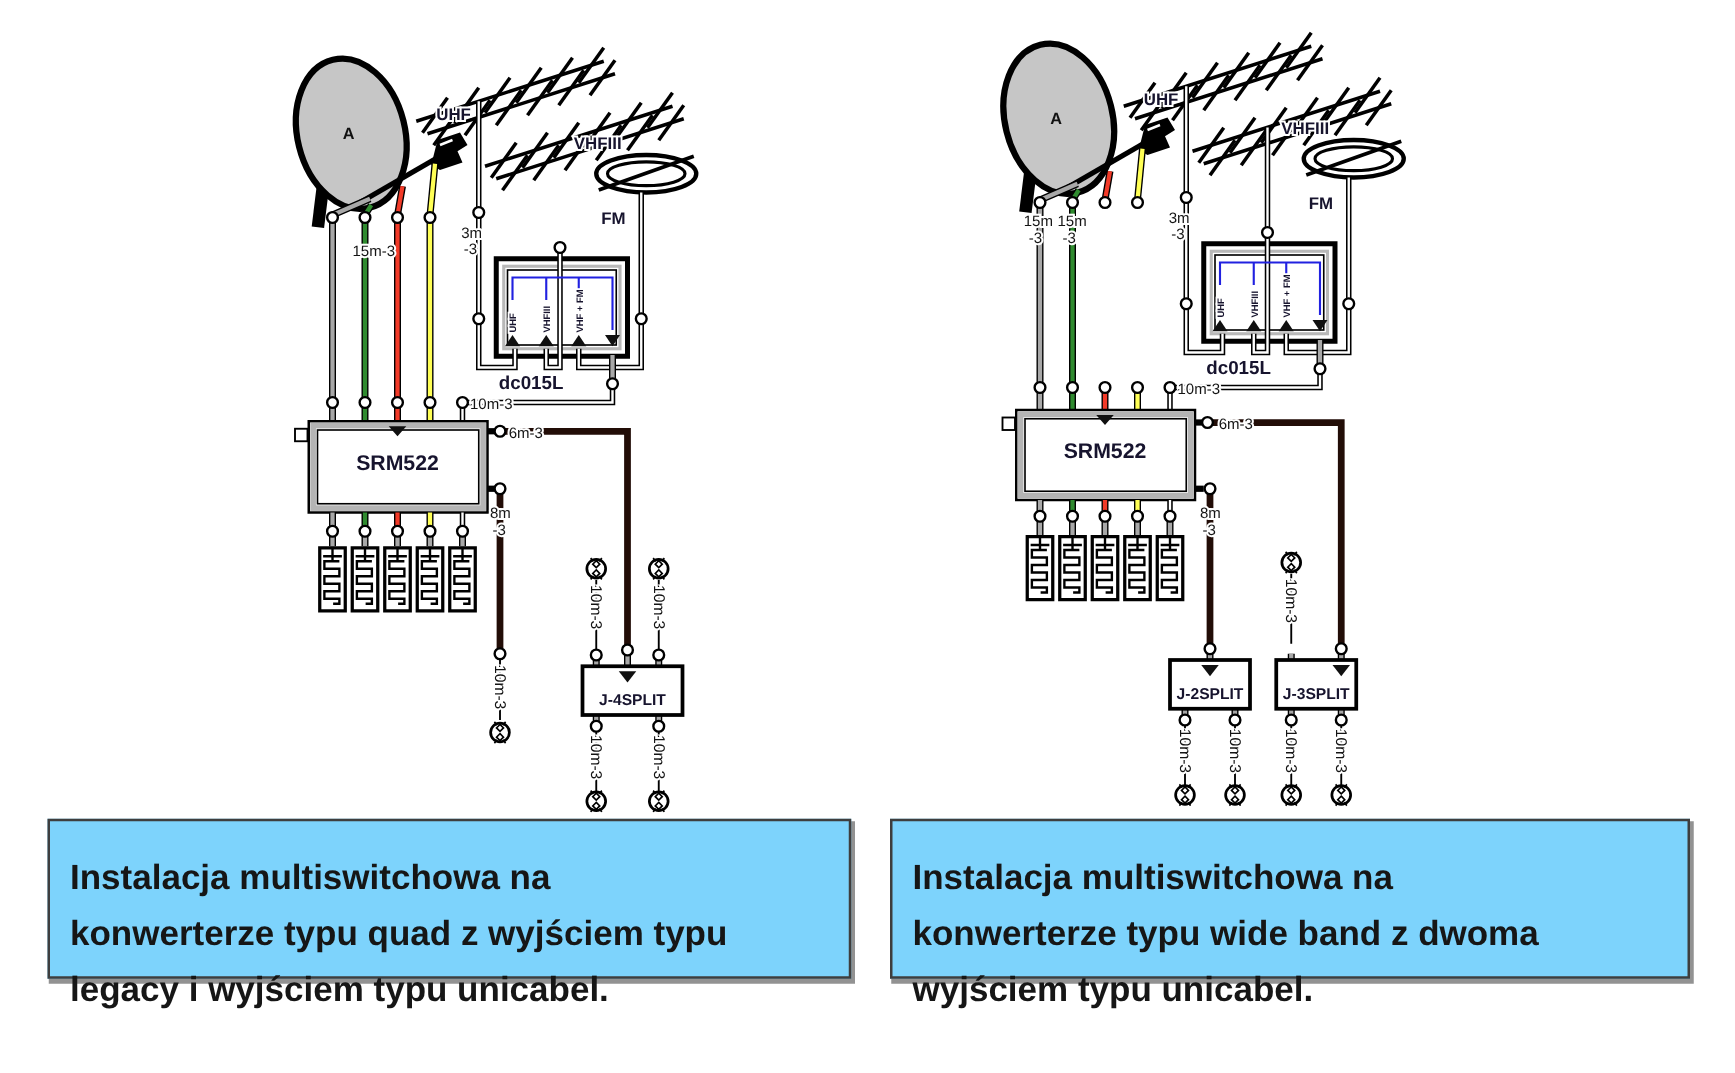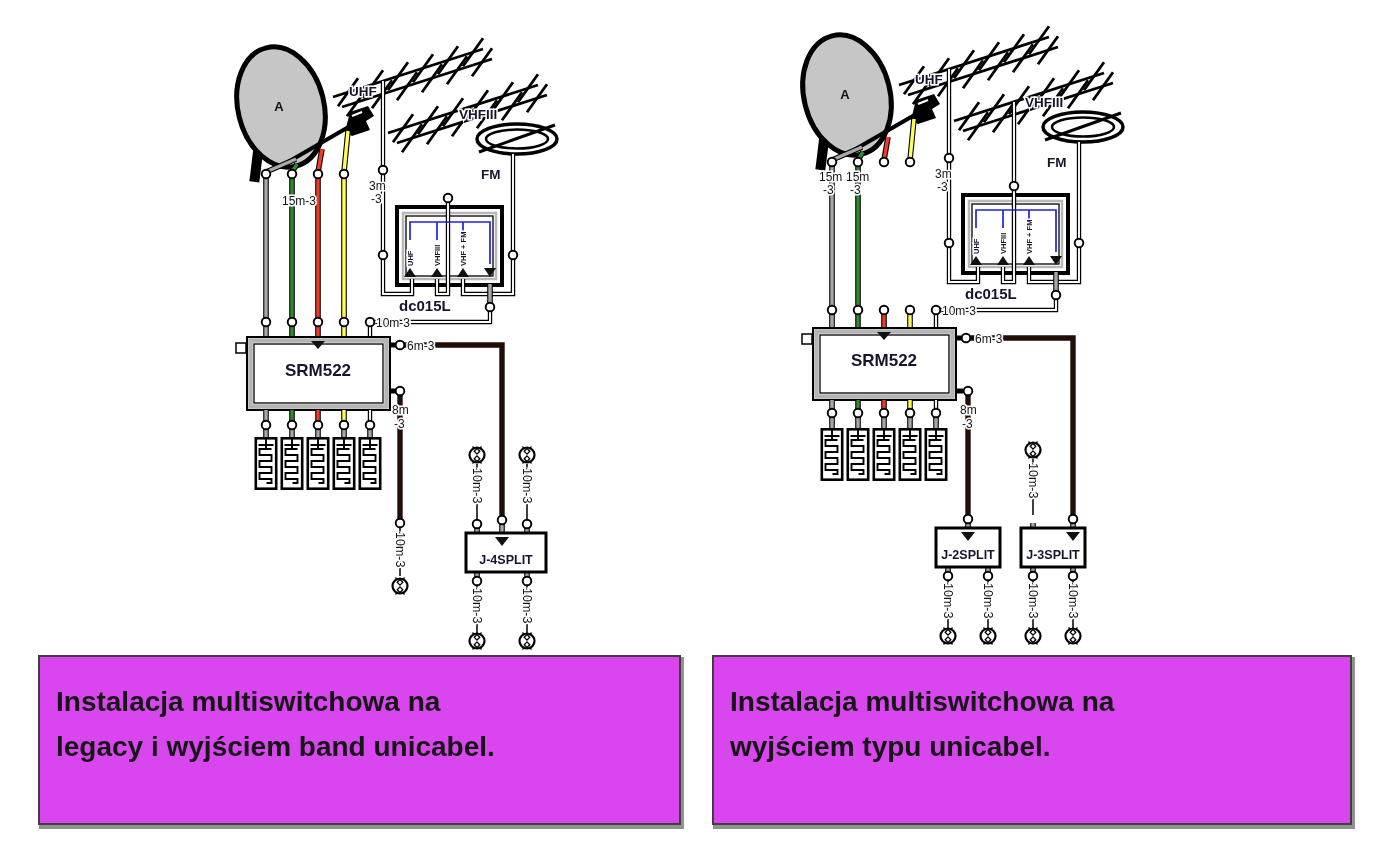--- a/index.html
+++ b/index.html
@@ -21,21 +21,21 @@
   .bus{stroke:var(--bus_blue);stroke-width:1.7;fill:none}
   .tri{fill:#101010;stroke:none}
 
   
   text{font-family:"Liberation Sans",sans-serif;}
   .lbl{font-size:12px;fill:#141414;stroke:#fff;stroke-width:3.2px;paint-order:stroke;}
   .lblv{font-size:12.5px;fill:#141414;stroke:#fff;stroke-width:3.2px;paint-order:stroke;}
   .comp{font-weight:bold;fill:var(--label_navy);stroke:#fff;stroke-width:3px;paint-order:stroke;}
 
   
-  .cap{position:absolute;top:655px;height:170px;background:#d946ef;border:2px solid #3e3e3e;
+  .cap{position:absolute;top:655px;height:128px;background:#7dd3fc;border:2px solid #3e3e3e;
        box-shadow:2px 3px 0 1px #929292;box-sizing:border-box;padding:22px 16px 0 16px;
        font-weight:bold;font-size:28px;line-height:45px;color:#161616;
        font-family:"Liberation Sans",sans-serif;}
   .cap-left{left:38px;width:643px;}
   .cap-right{left:712px;width:640px;}
 </style>
 </head>
 <body>
 
 <div id="stage">
@@ -469,19 +469,21 @@
     <use href="#node" transform="translate(936,413)"></use>
     <use href="#node" transform="translate(948,576)"></use>
         <use href="#node" transform="translate(988,576)"></use>
     <use href="#node" transform="translate(1033,576)"></use>
         <use href="#node" transform="translate(1073,576)"></use>
   </g>
 </svg>
 
   <div class="cap cap-left">
     <div>Instalacja multiswitchowa na</div>
-    <div>legacy i wyjściem band unicabel.</div>
+    <div>konwerterze typu quad z wyjściem typu</div>
+    <div>legacy i wyjściem typu unicabel.</div>
   </div>
   <div class="cap cap-right">
     <div>Instalacja multiswitchowa na</div>
+    <div>konwerterze typu wide band z dwoma</div>
     <div>wyjściem typu unicabel.</div>
   </div>
 </div>
 
 </body></html>

